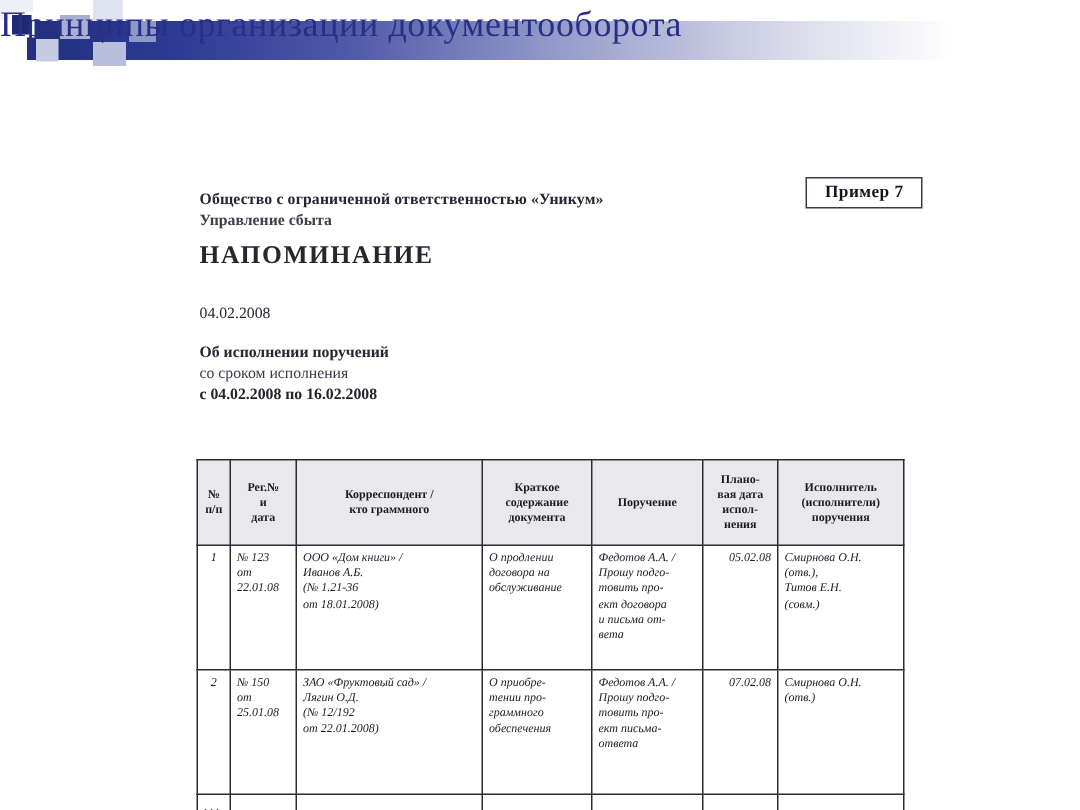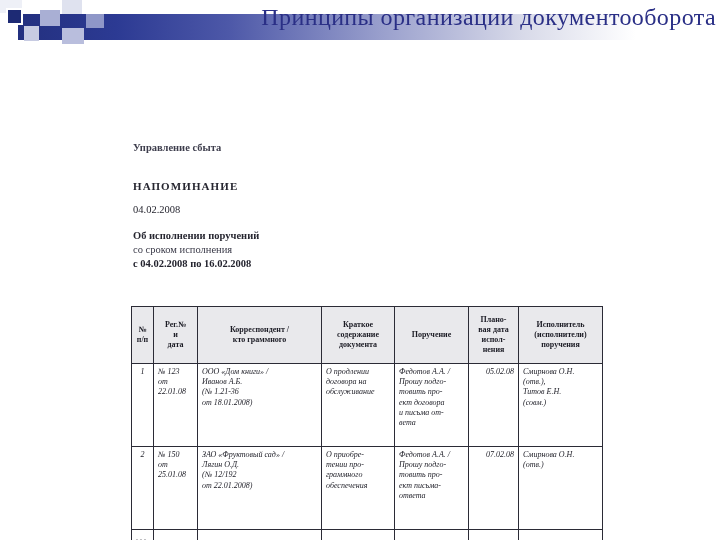--- a/index.html
+++ b/index.html
@@ -39,21 +39,20 @@
   .deco-l2 { left: 24px; top: 26px; width: 15px; height: 15px; background: #c7cbe2; }
   .deco-l3 { left: 40px; top: 10px; width: 20px; height: 16px; background: #a9afd4; }
   .deco-l4 { left: 62px; top: 0px;  width: 20px; height: 14px; background: #dfe2ef; }
   .deco-l5 { left: 62px; top: 28px; width: 22px; height: 16px; background: #b9bedd; }
   .deco-l6 { left: 86px; top: 14px; width: 18px; height: 14px; background: #8f97c8; }
 
   #slide-title {
     position: absolute;
     left: 0; top: 4px;
     width: 716px;
-    text-align: right;
     padding-right: 4px;
     font-size: 24px;
     color: #2a2f86;
     font-family: "Liberation Serif", "DejaVu Serif", serif;
     letter-spacing: 0.4px;
     white-space: nowrap;
   }
 
   
   #document-scan {
@@ -78,21 +77,21 @@
 
   .doc-line {
     position: absolute;
     left: 133px;
     font-size: 10.5px;
     color: #262630;
     white-space: nowrap;
   }
   .org-1  { top: 72px;  font-weight: bold; letter-spacing: 0.1px; }
   .org-2  { top: 86px;  font-weight: bold; color: #3d3d4c; }
-  .doc-kind { top: 124px; font-size: 11px; font-weight: bold; letter-spacing: 1.1px; font-family: Liberation Serif, serif; }
+  .doc-kind { top: 104px; font-size: 17px; font-weight: bold; letter-spacing: 1.1px; font-family: Liberation Serif, serif; }
   .doc-date { top: 148px; font-size: 10.5px; }
 
   .subj-1 { top: 174px; font-weight: bold; }
   .subj-2 { top: 188px; font-weight: normal; color: #3a3a48; }
   .subj-3 { top: 202px; font-weight: bold; color: #23232e; }
 
   .doc-executor { top: 228px; font-size: 10.5px; }
 
   
   #register-table {
@@ -164,21 +163,23 @@
   <div class="deco-sq deco-l4"></div>
   <div class="deco-sq deco-l2"></div>
   <div class="deco-sq deco-l5"></div>
   <div class="deco-sq deco-l6"></div>
   <div class="deco-sq deco-dark"></div>
   <div id="slide-title">Принципы  организации документооборота</div>
 </div>
 
 <div id="document-scan">
 
-
+  <div class="example-badge">Пример 7</div>
+
+  <div class="doc-line org-1">Общество с ограниченной ответственностью «Уникум»</div>
   <div class="doc-line org-2">Управление сбыта</div>
 
   <div class="doc-line doc-kind">НАПОМИНАНИЕ</div>
 
   <div class="doc-line doc-date">04.02.2008</div>
 
   <div class="doc-line subj-1">Об исполнении поручений</div>
   <div class="doc-line subj-2">со сроком исполнения</div>
   <div class="doc-line subj-3">с 04.02.2008 по 16.02.2008</div>
 

